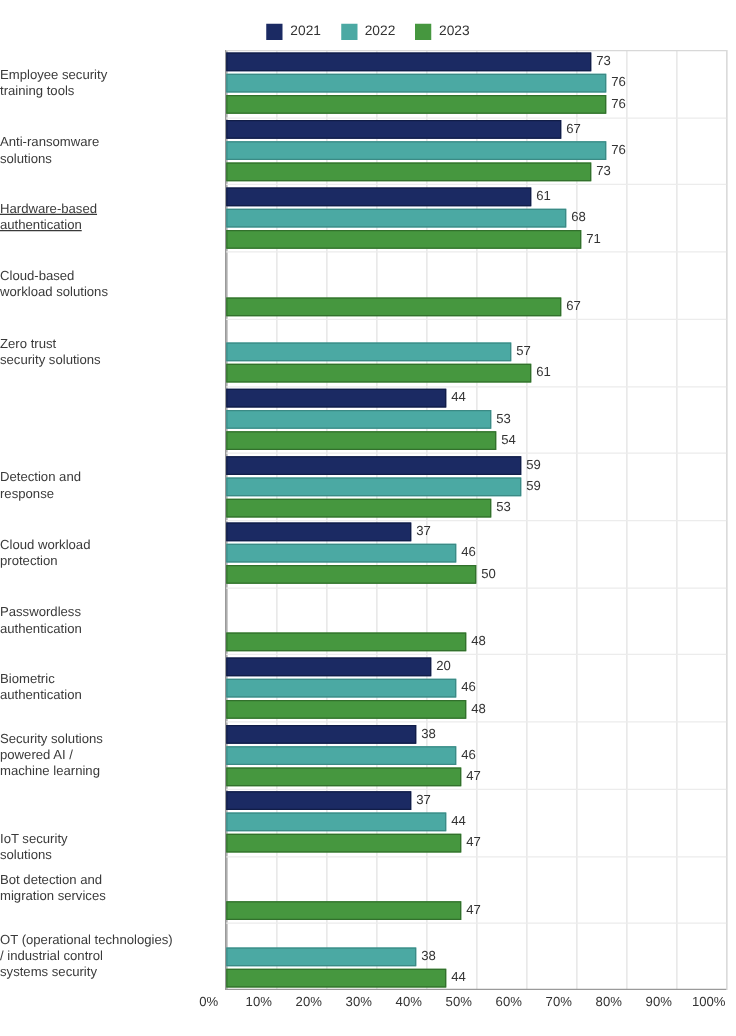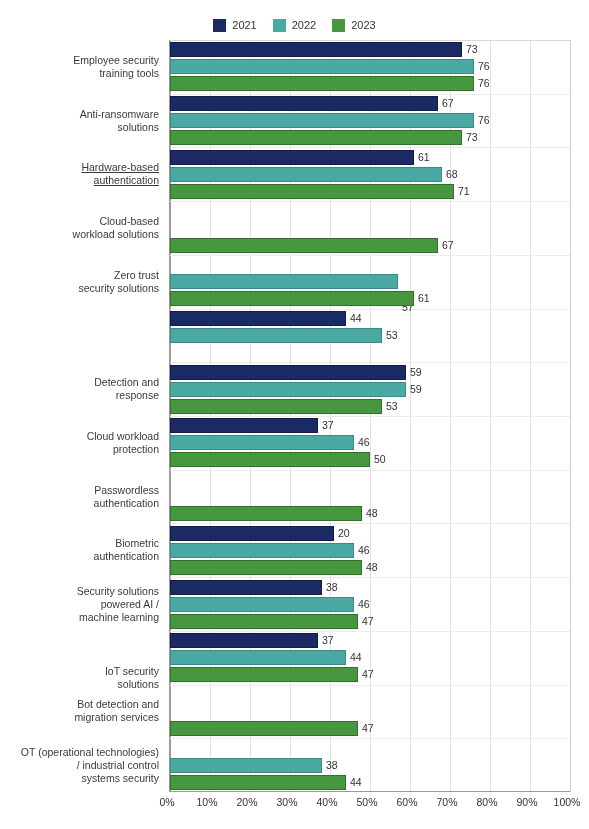--- a/index.html
+++ b/index.html
@@ -17,35 +17,34 @@
     position:absolute;left:0;top:19px;width:589px;
     display:flex;justify-content:center;align-items:center;gap:16px;
   }
   .legend-item{display:flex;align-items:center;gap:6px;}
   .legend-swatch{width:13px;height:13px;display:block;}
   .legend-label{font-size:11px;color:#333;line-height:13px;}
 
   
   #plot{
     position:absolute;
-    left:169px;top:40px;
+    left:180px;top:40px;
     width:400px;height:752px;
     border-left:1px solid #9a9a9a;
     box-sizing:content-box;
   }
   #plot-bg{position:absolute;left:0;top:0;width:400px;height:752px;}
   .vline{position:absolute;top:0;width:1px;height:752px;background:#e2e2e2;}
   .vline.edge{background:#d0d0d0;}
   .hsep{position:absolute;left:0;width:400px;height:1px;background:#ececec;}
   #plot-top{position:absolute;left:0;top:0;width:400px;height:1px;background:#d8d8d8;}
   #plot-bottom{position:absolute;left:0;top:751px;width:400px;height:1px;background:#9a9a9a;}
   .cat-label{
     position:absolute;
     right:595px;   
-    text-align:right;
     font-size:10.5px;line-height:13px;color:#3a3a3a;
     white-space:pre-line;
   }
   .barrow{position:absolute;left:0;height:15px;}
   .bar{
     position:absolute;left:0;top:0;height:15px;
     box-sizing:border-box;
   }
   .bar.y2021{background:#1b2a63;border:1px solid #111d47;}
   .bar.y2022{background:#4ba9a3;border:1px solid #3b8a85;}
@@ -148,33 +147,37 @@
       <div class="barrow" style="top: 143.786px; width: 400px;">
         <div class="bar y2023" style="width: 284px;"></div>
         <div class="bar-value" style="left: 288px;">71</div>
       </div>
       <div class="barrow" style="top: 197.5px; width: 400px;">
         <div class="bar y2023" style="width: 268px;"></div>
         <div class="bar-value" style="left: 272px;">67</div>
       </div>
       <div class="barrow" style="top: 234.214px; width: 400px;">
         <div class="bar y2022" style="width: 228px;"></div>
-        <div class="bar-value" style="left: 232px; margin-top: 26px;">57</div>
+        <div class="bar-value" style="left: 232px;">57</div>
       </div>
       <div class="barrow" style="top: 251.214px; width: 400px;">
         <div class="bar y2023" style="width: 244px;"></div>
         <div class="bar-value" style="left: 248px;">61</div>
       </div>
       <div class="barrow" style="top: 270.929px; width: 400px;">
         <div class="bar y2021" style="width: 176px;"></div>
         <div class="bar-value" style="left: 180px;">44</div>
       </div>
       <div class="barrow" style="top: 287.929px; width: 400px;">
         <div class="bar y2022" style="width: 212px;"></div>
         <div class="bar-value" style="left: 216px;">53</div>
+      </div>
+      <div class="barrow" style="top: 304.929px; width: 400px;">
+        <div class="bar y2023" style="width: 216px;"></div>
+        <div class="bar-value" style="left: 220px;">54</div>
       </div>
       <div class="barrow" style="top: 324.643px; width: 400px;">
         <div class="bar y2021" style="width: 236px;"></div>
         <div class="bar-value" style="left: 240px;">59</div>
       </div>
       <div class="barrow" style="top: 341.643px; width: 400px;">
         <div class="bar y2022" style="width: 236px;"></div>
         <div class="bar-value" style="left: 240px;">59</div>
       </div>
       <div class="barrow" style="top: 358.643px; width: 400px;">

